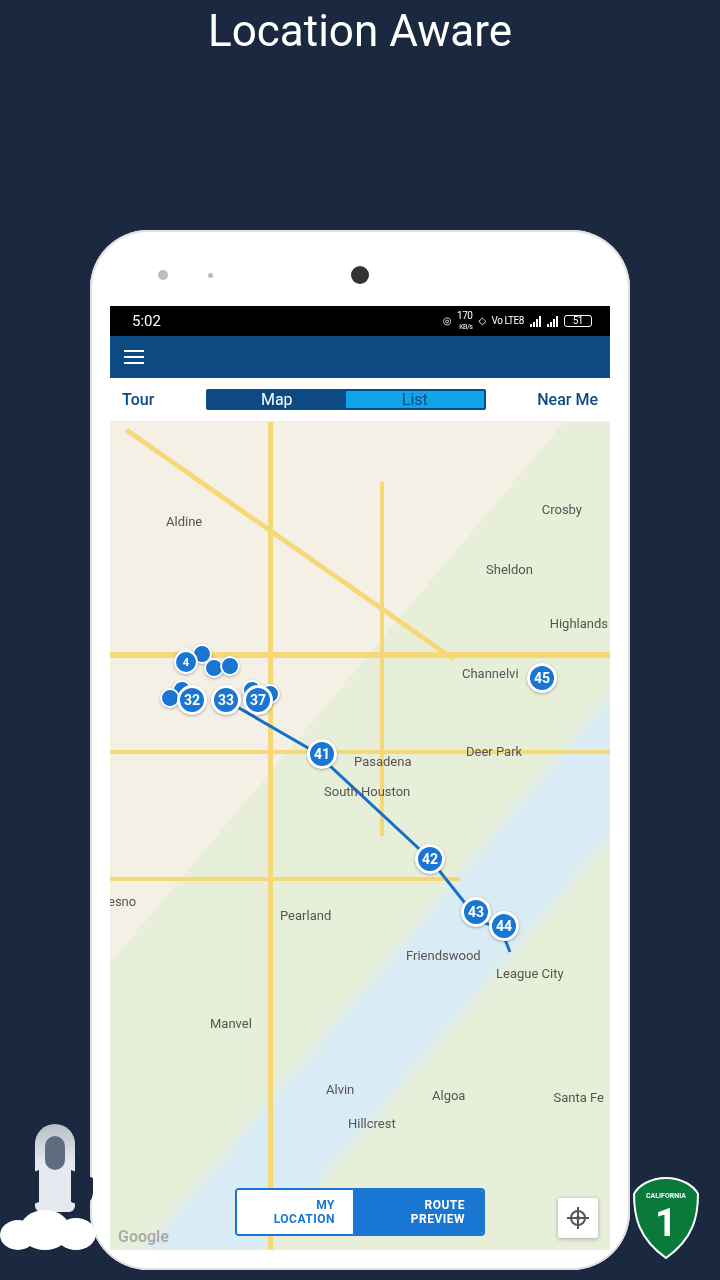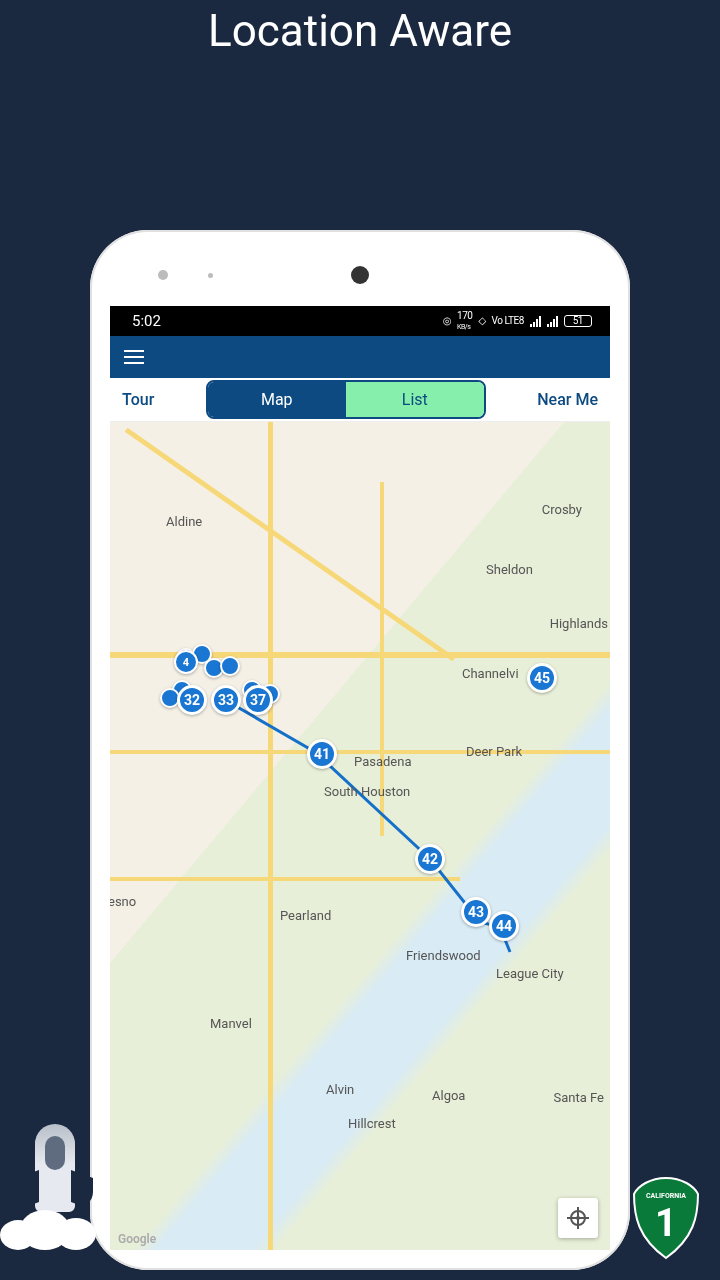--- a/index.html
+++ b/index.html
@@ -38,20 +38,21 @@
     width: 18px; height: 18px;
     background: #333; border-radius: 50%;
   }
   .cam { position:absolute; top:40px; left:68px; width:10px;height:10px;background:#bcbcbc;border-radius:50%;}
   .dot2 { position:absolute; top:43px; left:118px; width:5px;height:5px;background:#bcbcbc;border-radius:50%;}
   .screen {
     position: absolute;
     left: 20px; right: 20px; top: 76px; bottom: 20px;
     background: #fff;
     overflow: hidden;
+    text-align: right;
   }
   .statusbar {
     height: 30px;
     background: #000;
     color: #fff;
     display: flex;
     align-items: center;
     justify-content: space-between;
     padding: 0 18px 0 22px;
     font-size: 15px;
@@ -76,26 +77,26 @@
     height: 44px;
     background:#fff;
     display:flex;
     align-items:center;
     justify-content:space-between;
     padding: 0 12px;
     border-bottom:1px solid #eee;
   }
   .tablink { color:#0d4a82; font-size:16px; font-weight:500; cursor:pointer;}
   .seg {
-    display:flex; border:2px solid #0d4a82; border-radius:8px; overflow:hidden;
-    width: 280px; height:39px;
+    display:flex; border:2px solid #0d4a82; border-radius:2px; overflow:hidden;
+    width: 280px; height:21px;
   }
   .seg div { flex:1; display:flex; align-items:center; justify-content:center; font-size:16px; cursor:pointer;}
   .seg .active { background:#0d4a82; color:#fff;}
-  .seg .inactive { background:#86efac; color:#0d4a82;}
+  .seg .inactive { background:#0ea5e9; color:#0d4a82;}
   .map {
     position:relative;
     flex:1;
     height: calc(100% - 30px - 42px - 44px);
     background:#e8efd8;
     overflow:hidden;
     padding-left:24px;
   }
   .mapbg {
     position:absolute; inset:0;
@@ -146,21 +147,21 @@
   }
   .crosshair {
     width:16px;height:16px;border:2px solid #555;border-radius:50%;position:relative;
   }
   .crosshair::before, .crosshair::after {
     content:''; position:absolute; background:#555;
   }
   .crosshair::before { width:2px; height:22px; left:50%; top:-5px; transform:translateX(-50%);}
   .crosshair::after { height:2px; width:22px; top:50%; left:-5px; transform:translateY(-50%);}
   .crosshair i { position:absolute; width:4px;height:4px;background:#555;border-radius:50%;top:50%;left:50%;transform:translate(-50%,-50%);}
-  .goog { position:absolute; bottom:4px; left:8px; font-size:12px; color:#aaa; font-weight:600;}
+  .goog { position:absolute; bottom:4px; left:8px; font-size:16px; color:#aaa; font-weight:600;}
 
   
   .rocket {
     position:absolute; left:10px; bottom:40px; width:90px;
   }
   .rk-body { width:44px; height:90px; background:#e6e9ef; border-radius:22px 22px 8px 8px; margin:0 auto; position:relative; border:2px solid #1a2940;}
   .rk-tip { position:absolute; top:-2px; left:50%; transform:translateX(-50%); width:40px;height:40px;
     background: linear-gradient(#b8bfc8,#e6e9ef); border-radius:50% 50% 0 0;}
   .rk-win { position:absolute; top:10px; left:50%; transform:translateX(-50%); width:20px;height:34px; background:#5f6c7f; border-radius:12px;}
   .rk-fin { position:absolute; bottom:6px; width:22px; height:32px; background:#1a2940; }
@@ -276,20 +277,24 @@
       <div class="pin x" style="left:160px; top:272px;"></div>
       <div class="pin" style="left:82px; top:278px;">32</div>
       <div class="pin" style="left:116px; top:278px;">33</div>
       <div class="pin" style="left:148px; top:278px;">37</div>
       <div class="pin" style="left:212px; top:332px;">41</div>
       <div class="pin" style="left:320px; top:437px;">42</div>
       <div class="pin" style="left:366px; top:490px;">43</div>
       <div class="pin" style="left:394px; top:504px;">44</div>
       <div class="pin" style="left:432px; top:256px;">45</div>
 
+      <div class="bottombar">
+        <div class="loc">MY LOCATION</div>
+        <div class="route-btn">ROUTE PREVIEW</div>
+      </div>
 
       <div class="locate-btn">
         <div class="crosshair">
             <i></i>
           </div>
       </div>
 
       <span class="goog">Google</span>
     </div>
 

